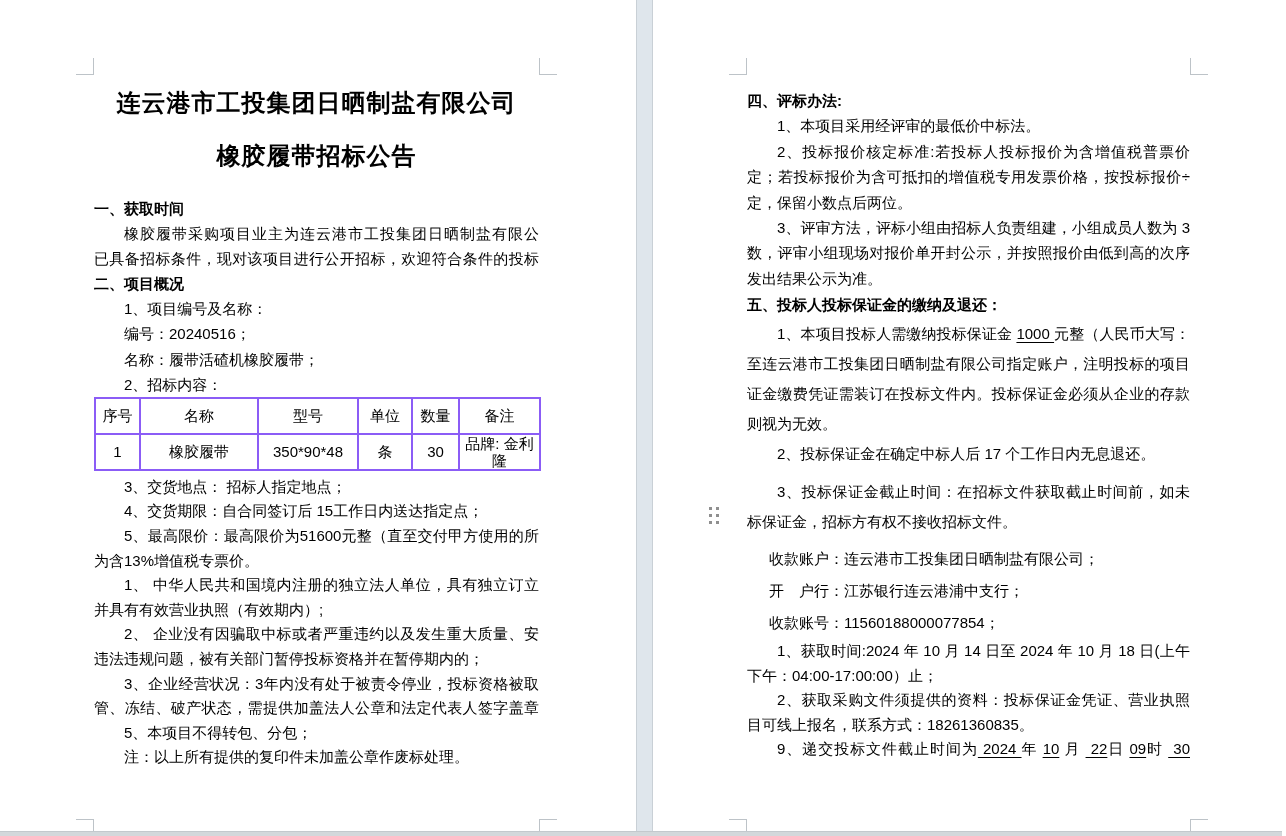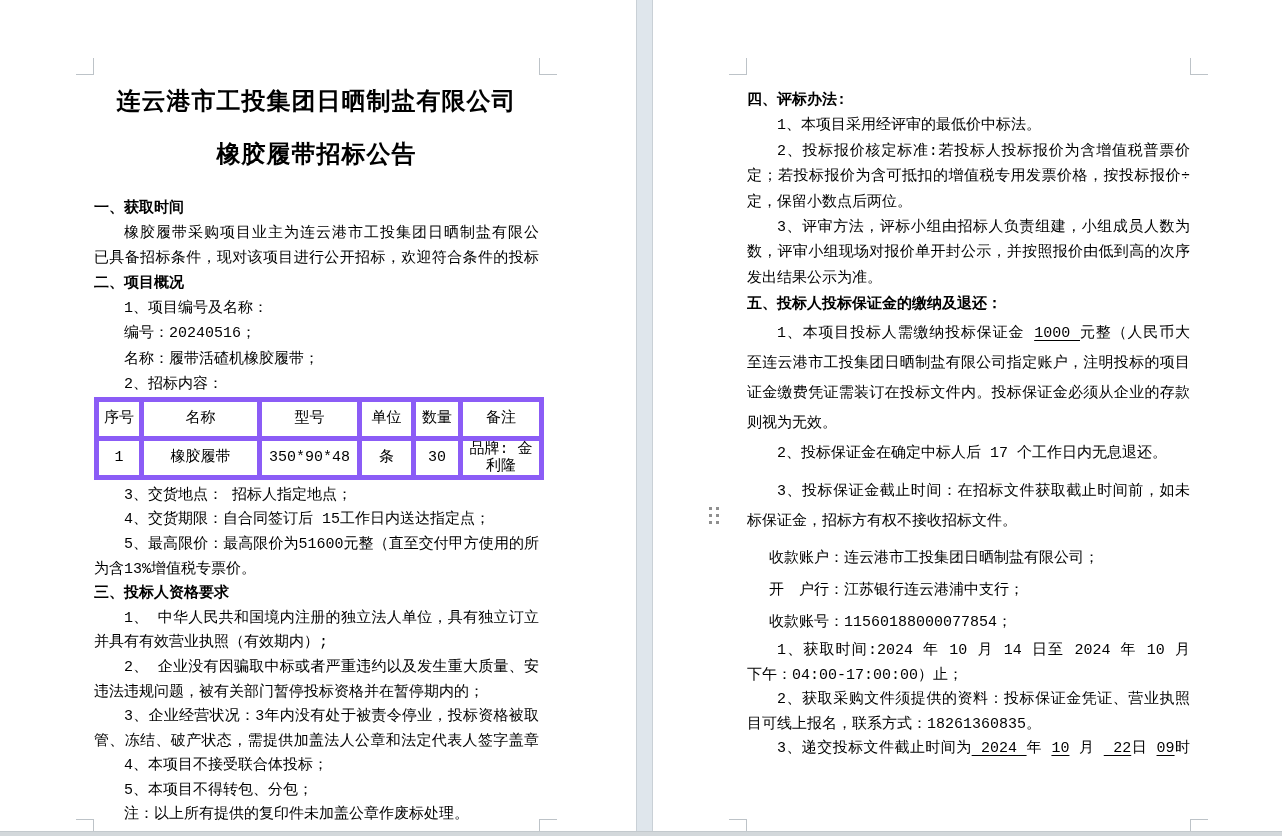--- a/index.html
+++ b/index.html
@@ -1,17 +1,17 @@
 <!DOCTYPE html>
 <html><head>
 <meta charset="utf-8">
 <style>
   html,body{margin:0;padding:0;}
   .screen{position:relative;width:1282px;height:836px;background:#ffffff;overflow:hidden;
-          font-family:Liberation Mono, monospace;color:#000;}
+          font-family:Liberation Sans, sans-serif;color:#000;}
   .ledge{position:absolute;left:1px;top:0;width:1px;height:831px;background:#e3e3e3;}
   .page{position:absolute;top:0;height:831px;background:#fff;overflow:hidden;}
   .page1{left:0;width:636px;}
   .page2{left:653px;width:630px;}
   .gap{position:absolute;left:636px;top:0;width:17px;height:831px;background:#dfe6ec;
        border-left:1px solid #c9d0d6;border-right:1px solid #c9d0d6;box-sizing:border-box;}
   .redge{position:absolute;left:1283px;top:0;width:1px;height:831px;background:#d8dbdd;}
   .bstrip{position:absolute;left:0;top:831px;width:1286px;height:5px;background:#d3d8db;border-top:1px solid #c3c9cd;box-sizing:content-box;}
   
   .cm{position:absolute;width:18px;height:17px;box-sizing:border-box;}
@@ -41,21 +41,21 @@
   .hd5{line-height:28px;height:28px;}
   .gb{line-height:30px;height:30px;}
   .gc{line-height:30px;height:30px;}
   .mt8{margin-top:8px;}
   .gd{line-height:32px;height:32px;}
   .mt6{margin-top:6px;}
   .ge{line-height:25px;height:25px;}
   .gf{line-height:24.5px;height:24.5px;}
   
   table.bid{border-collapse:collapse;width:445px;table-layout:fixed;}
-  table.bid td{border:5px solid #8b5cf6;text-align:center;vertical-align:middle;font-size:15px;
+  table.bid td{border:2px solid #8b5cf6;text-align:center;vertical-align:middle;font-size:15px;
                padding:0;word-break:break-all;line-height:17px;}
   table.bid tr.h td{height:34px;}
   table.bid tr.d td{height:19px;}
   
   .handle{position:absolute;left:709px;top:507px;display:grid;
           grid-template-columns:3px 3px;grid-template-rows:3px 3px 3px;gap:4px;}
   .handle i{width:3px;height:3px;background:#8f8f8f;display:block;}
 </style>
 </head>
 <body>
@@ -105,28 +105,26 @@
           <td>品牌: 金利隆</td>
         </tr>
       </tbody>
         </table>
 
       <div class="ln lb ind afterTable">3、交货地点： 招标人指定地点；</div>
       <div class="ln lb ind">4、交货期限：自合同签订后 15工作日内送达指定点；</div>
       <div class="ln lb ind j">5、最高限价：最高限价为51600元整（直至交付甲方使用的所有费用）限价</div>
       <div class="ln lb">为含13%增值税专票价。</div>
 
-      <div class="ln lb hd">三、投标人资格要求</div>
       <div class="ln lb ind j">1、 中华人民共和国境内注册的独立法人单位，具有独立订立合同的能力，</div>
       <div class="ln lb">并具有有效营业执照（有效期内）;</div>
       <div class="ln lb ind j">2、 企业没有因骗取中标或者严重违约以及发生重大质量、安全生产事故等</div>
       <div class="ln lb">违法违规问题，被有关部门暂停投标资格并在暂停期内的；</div>
       <div class="ln lb ind j">3、企业经营状况：3年内没有处于被责令停业，投标资格被取消，财产被接</div>
       <div class="ln lb j">管、冻结、破产状态，需提供加盖法人公章和法定代表人签字盖章的承诺书；</div>
-      <div class="ln lb ind">4、本项目不接受联合体投标；</div>
       <div class="ln lb ind">5、本项目不得转包、分包；</div>
       <div class="ln lb ind">注：以上所有提供的复印件未加盖公章作废标处理。</div>
     </div>
   </div>
 
   <div class="gap"></div>
 
   <div class="page page2">
     <div class="c2">
       <div class="ln ga hd first2">四、评标办法:</div>
@@ -151,21 +149,21 @@
       <div class="ln gd ind2 mt6">收款账户：连云港市工投集团日晒制盐有限公司；</div>
       <div class="ln gd ind2">开　户行：江苏银行连云港浦中支行；</div>
       <div class="ln gd ind2">收款账号：11560188000077854；</div>
 
       <div class="ln gf ind j">1、获取时间:2024 年 10 月 14 日至 2024 年 10 月 18 日(上午 9:00-11:00，</div>
       <div class="ln gf">下午：04:00-17:00:00）止；</div>
       <div class="ln gf ind j">2、获取采购文件须提供的资料：投标保证金凭证、营业执照扫描件，本项</div>
       <div class="ln gf">目可线上报名，联系方式：18261360835。</div>
 
       <div class="ln gf ind j">
-        <span>3、递交投标文件截止时间为</span><span class="u">&nbsp;2024&nbsp;</span><span>年 </span><span class="u">10</span><span> 月 </span><span class="u">&nbsp;22</span><span>日 </span><span class="u">09</span><span>时 </span><span class="u">&nbsp;30</span><span>分，地点为</span>
+        <span>9、递交投标文件截止时间为</span><span class="u">&nbsp;2024&nbsp;</span><span>年 </span><span class="u">10</span><span> 月 </span><span class="u">&nbsp;22</span><span>日 </span><span class="u">09</span><span>时 </span><span class="u">&nbsp;30</span><span>分，地点为</span>
       </div>
     </div>
   </div>
 
   <div class="cm tl" style="left:76px;top:58px;"></div>
   <div class="cm tr" style="left:539px;top:58px;"></div>
   <div class="cm bl" style="left:76px;top:819px;"></div>
   <div class="cm br" style="left:539px;top:819px;"></div>
 
   <div class="cm tl" style="left:729px;top:58px;"></div>

